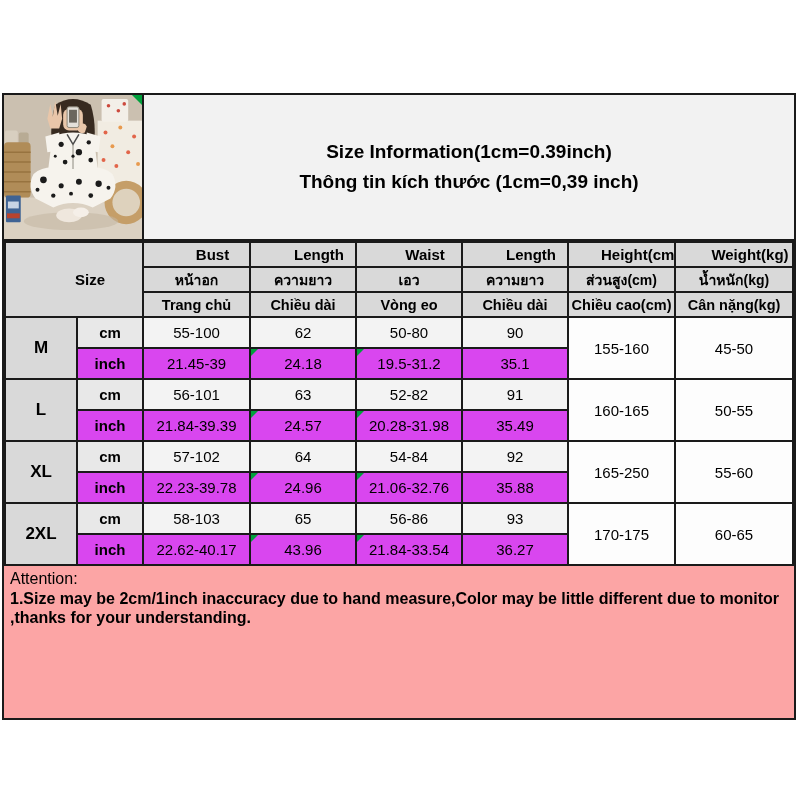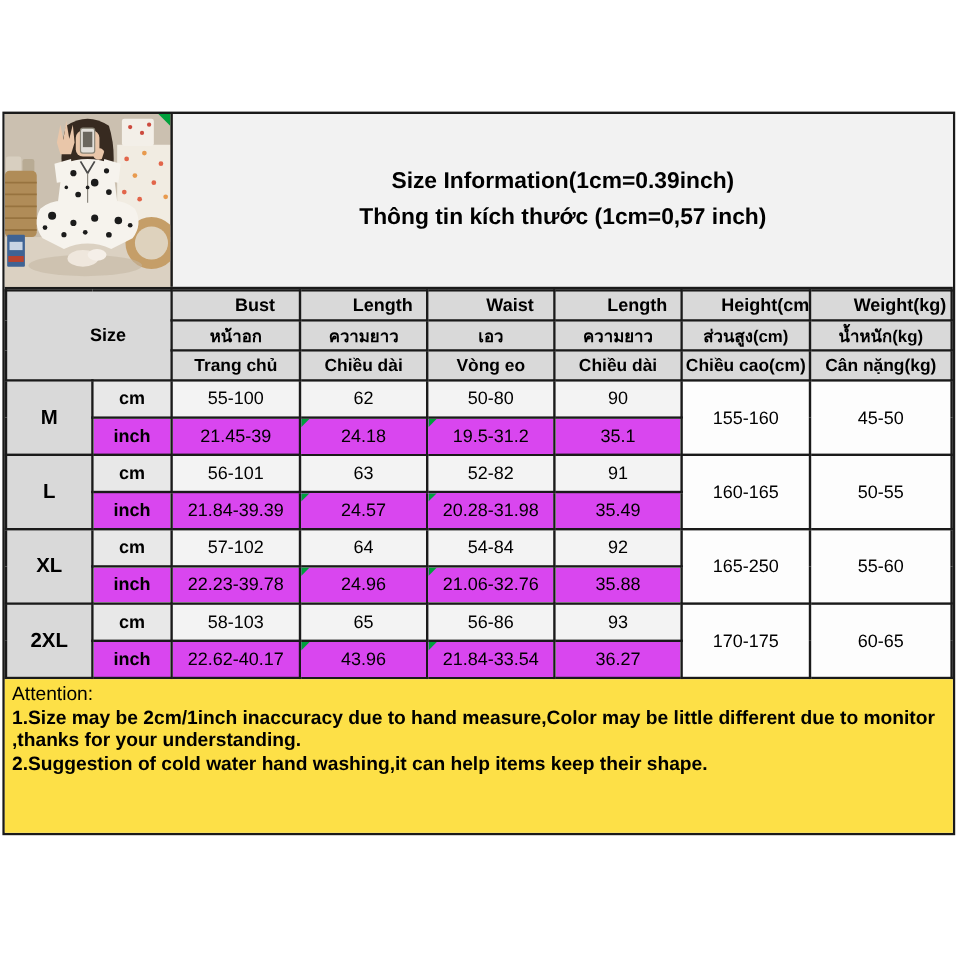--- a/index.html
+++ b/index.html
@@ -54,21 +54,21 @@
   .flag-tl {
     position:absolute; top:0; left:0; width:0; height:0;
     border-top:7px solid #00a03c; border-right:7px solid transparent;
   }
   .flag-tr {
     position:absolute; top:0; right:0; width:0; height:0; z-index:2;
     border-top:10px solid #00a03c; border-left:10px solid transparent;
   }
   
   .attention {
-    height:128px; background:#fde047; padding:3px 6px 16px 6px;
+    height:152px; background:#fca5a5; padding:3px 6px 16px 6px;
     font-size:16px; line-height:19.5px;
   }
   .attention p { margin:0;font-weight:bold; }
 </style>
 </head>
 <body>
 
 <div class="page">
   <div class="content">
 
@@ -143,21 +143,21 @@
             <circle cx="68" cy="100" r="2.0"></circle>
               <circle cx="88" cy="102" r="2.4"></circle>
               <circle cx="106" cy="94" r="2.0"></circle>
             <circle cx="34" cy="96" r="2.0"></circle>
           </g>
         </svg>
         <span class="flag-tr"></span>
       </div>
       <div class="title-cell">
         <div class="title-en">Size Information(1cm=0.39inch)</div>
-        <div class="title-vi">Thông tin kích thước (1cm=0,57 inch)</div>
+        <div class="title-vi">Thông tin kích thước (1cm=0,39 inch)</div>
       </div>
     </div>
 
     <table class="size-table">
       <colgroup>
         <col style="width:72px">
           <col style="width:66px">
           <col style="width:107px">
           <col style="width:106px">
         <col style="width:106px">
@@ -262,17 +262,16 @@
           <td class="data-cell rel"><span class="flag-tl"></span><span>43.96</span></td>
           <td class="data-cell rel"><span class="flag-tl"></span><span>21.84-33.54</span></td>
           <td class="data-cell">36.27</td>
         </tr>
       </tbody>
     </table>
 
     <div class="attention">
       <div>Attention:</div>
       <p>1.Size may be 2cm/1inch inaccuracy due to hand measure,Color may be little different due to monitor ,thanks for your understanding.</p>
-      <p>2.Suggestion of cold water hand washing,it can help items keep their shape.</p>
     </div>
 
   </div>
 </div>
 
 </body></html>

